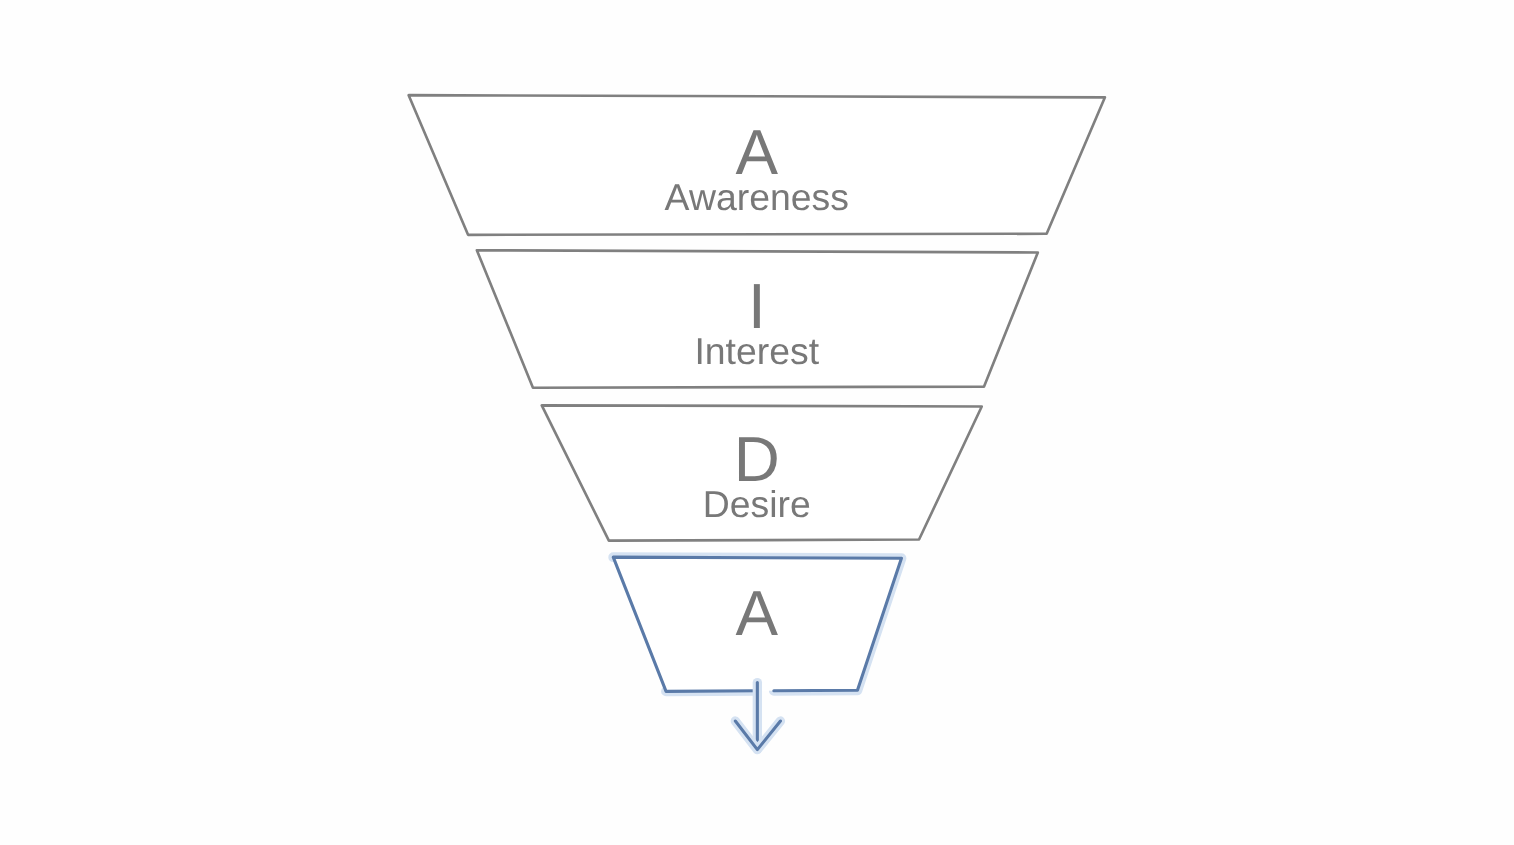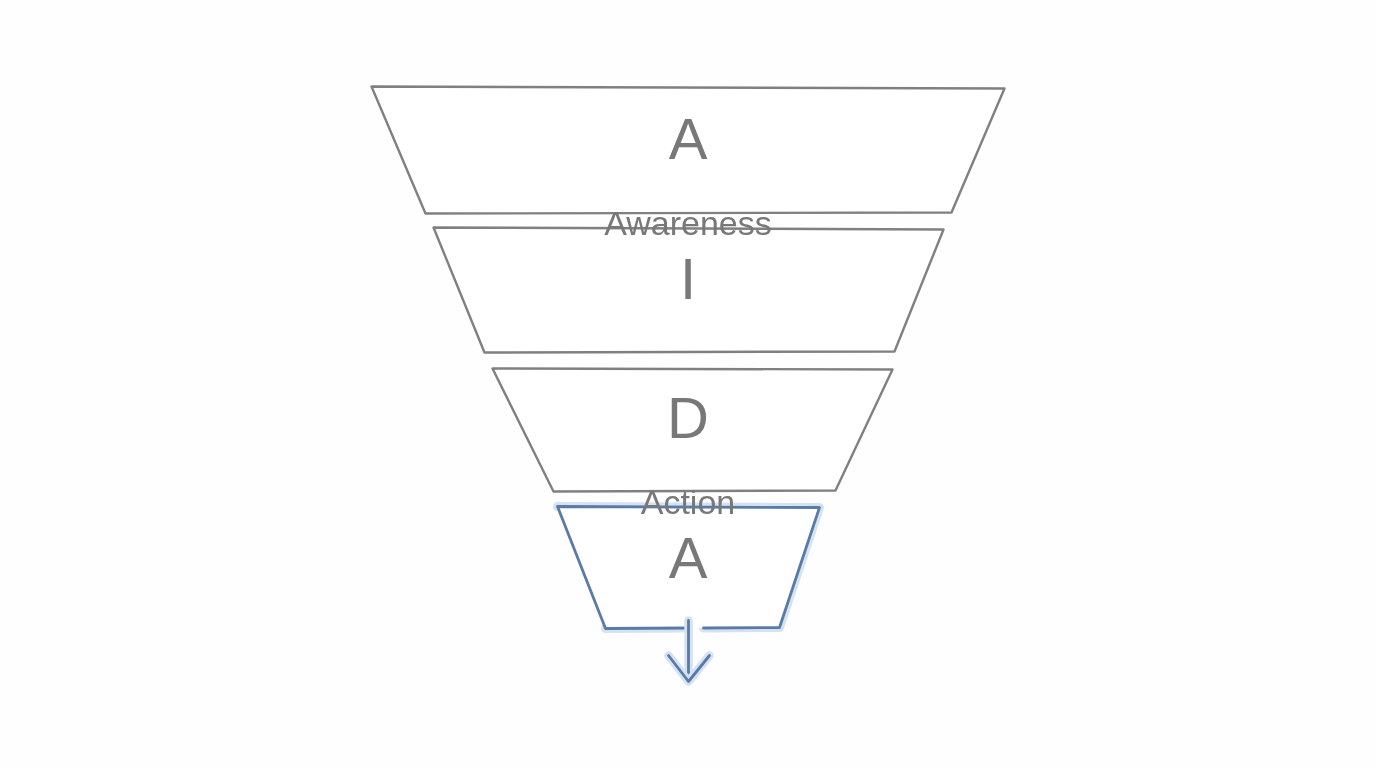--- a/index.html
+++ b/index.html
@@ -82,21 +82,20 @@
   }
   .stage-letter {
     font-size: 58px;
     font-weight: 400;
     letter-spacing: 0px;
   }
   .stage-word {
     font-size: 34px;
     font-weight: 400;
     letter-spacing: 0px;
-    margin-top: 43px;
   }
 </style>
 </head>
 <body>
 
 <div id="stage">
 
   <svg id="funnel-svg" viewBox="0 0 1376 768" xmlns="http://www.w3.org/2000/svg">
 
     <g>
@@ -155,21 +154,22 @@
     </g>
 
   </svg>
 
   <div class="label-layer">
 
     <div class="stage-label stage-letter" style="top:110px;">A</div>
     <div class="stage-label stage-word" style="top:163px;">Awareness</div>
 
     <div class="stage-label stage-letter" style="top:250px;">I</div>
+    <div class="stage-label stage-word" style="top:303px;">Interest</div>
 
     <div class="stage-label stage-letter" style="top:389px;">D</div>
-    <div class="stage-label stage-word" style="top:442px;">Action</div>
+    <div class="stage-label stage-word" style="top:442px;">Desire</div>
 
     <div class="stage-label stage-letter" style="top:529px;">A</div>
 
   </div>
 
 </div>
 
 </body></html>

